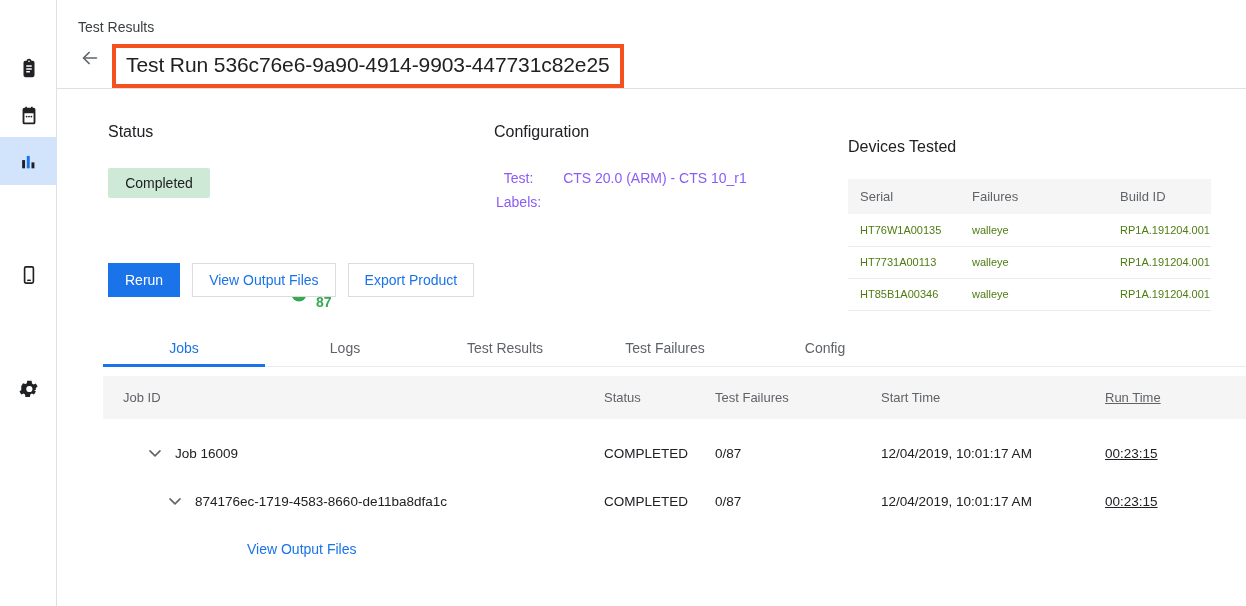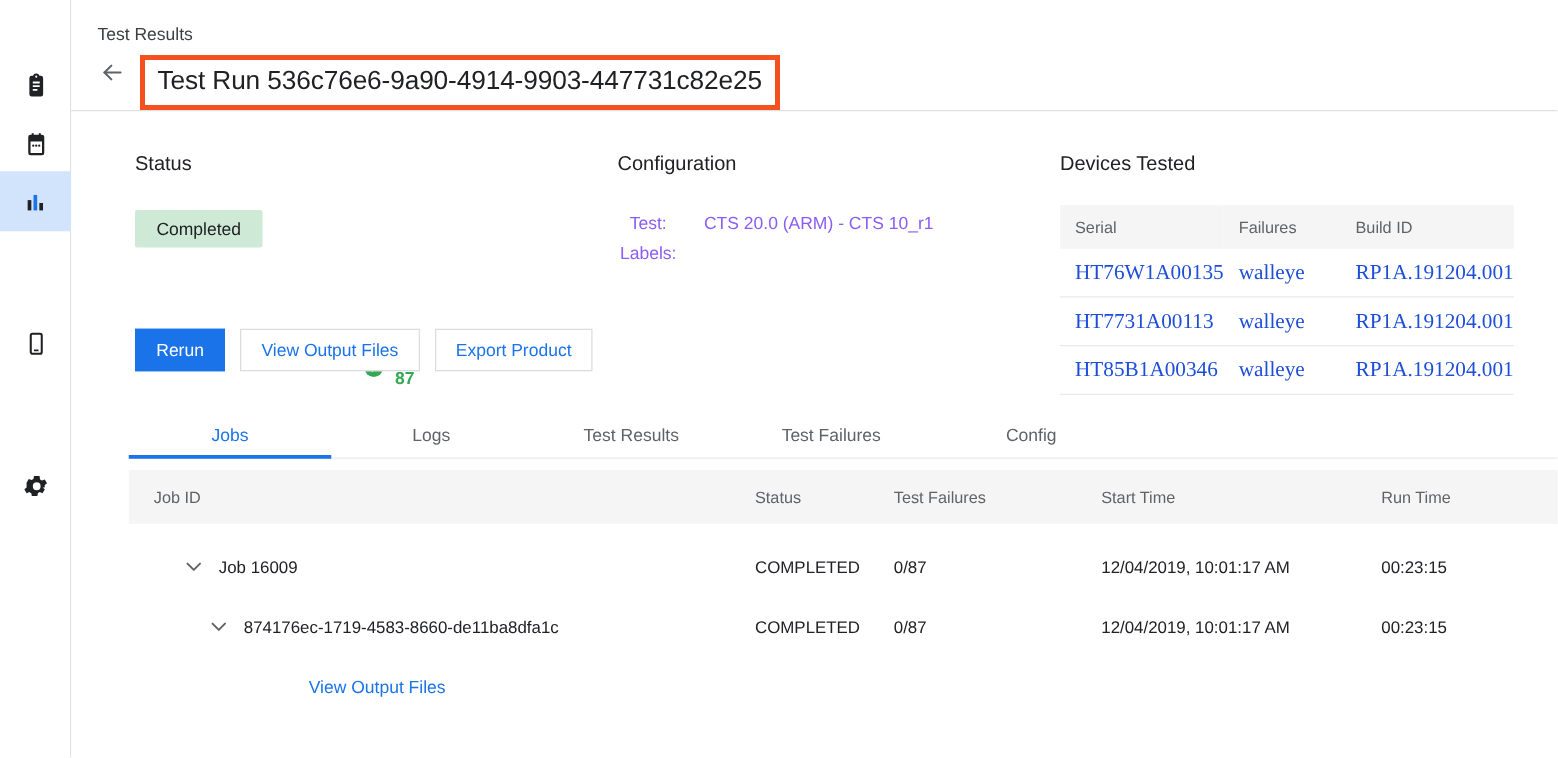--- a/index.html
+++ b/index.html
@@ -66,21 +66,21 @@
   }
 
   
   .section-label {
     position: absolute; font-size: 16px; color: #202124;
     white-space: nowrap;
   }
 
   .status-col { position: absolute; left: 51px; top: 123px; }
   .config-col { position: absolute; left: 437px; top: 123px; }
-  .devices-col { position: absolute; left: 791px; top: 123px; }
+  .devices-col { position: absolute; left: 791px; top: 138px; }
 
   .status-badge {
     display: inline-flex; align-items: center; justify-content: center;
     background: #ceead6; color: #202124;
     height: 30px; padding: 0 16px; min-width: 102px;
     font-size: 14px; border-radius: 2px;
     margin-top: 27px;
   }
   .status-counts {
     position: absolute; left: 182px; top: 155px;
@@ -112,24 +112,23 @@
     margin-top: 23px;
     border-collapse: collapse;
     width: 363px;
     font-size: 13px;
   }
   .dev-table thead th {
     background: #f5f5f5; color: #5f6368; font-weight: normal;
     text-align: left; padding: 10px 0 10px 12px; height: 34px;
   }
   .dev-table tbody td {
-    padding: 9px 0 9px 12px; color: #1d4ed8;
-    border-bottom: 1px solid #e8eaed; height: 32px; font-size: 17px;
+    padding: 9px 0 9px 12px; color: #4d7c0f;
+    border-bottom: 1px solid #e8eaed; height: 32px; font-size: 11px;
     white-space: nowrap;
-    font-family: Liberation Serif, serif;
   }
   .dev-c1 { width: 112px; }
   .dev-c2 { width: 148px; }
 
   
   .tabs {
     position: absolute; left: 46px; top: 330px;
     width: 1155px; height: 37px;
     display: flex; align-items: flex-start;
     border-bottom: 1px solid #e8eaed;
@@ -156,21 +155,21 @@
     font-size: 13px; color: #5f6368;
   }
   .jobs-row {
     display: flex; align-items: center;
     height: 48px; font-size: 13.5px; color: #202124;
   }
   .cell-job  { width: 501px; padding-left: 42px; display:flex; align-items:center; }
   .cell-stat { width: 111px; }
   .cell-fail { width: 166px; }
   .cell-start{ width: 224px; }
-  .cell-run  { width: 110px; }
+  .cell-run  { width: 110px; text-decoration: underline; }
   .jobs-head .cell-job { padding-left: 20px; }
 
   .chev { width: 20px; height: 20px; margin-right: 10px; cursor: pointer; flex: 0 0 20px; }
   .row-indent { padding-left: 62px !important; }
 
   .link-row { height: 48px; display: flex; align-items: center; }
   .link-blue {
     color: #1a73e8; font-size: 14px; cursor: pointer;
     padding-left: 144px;
   }

